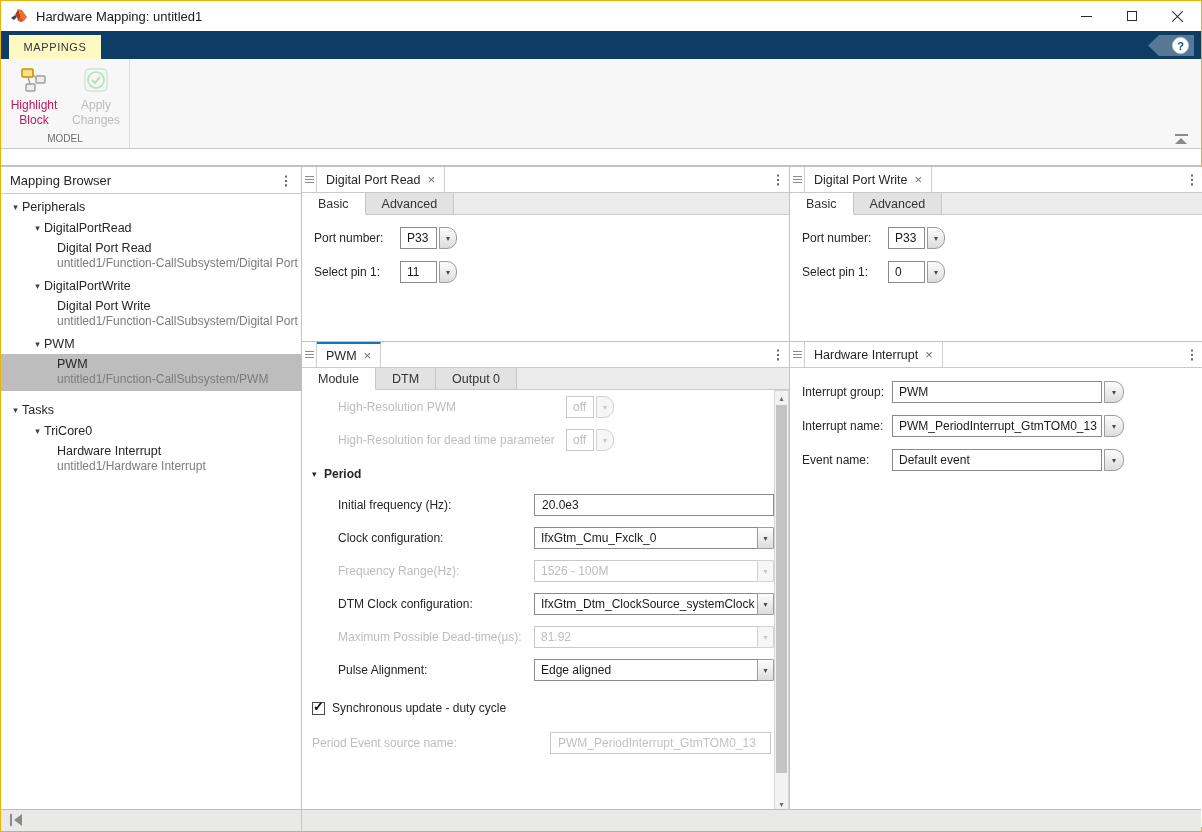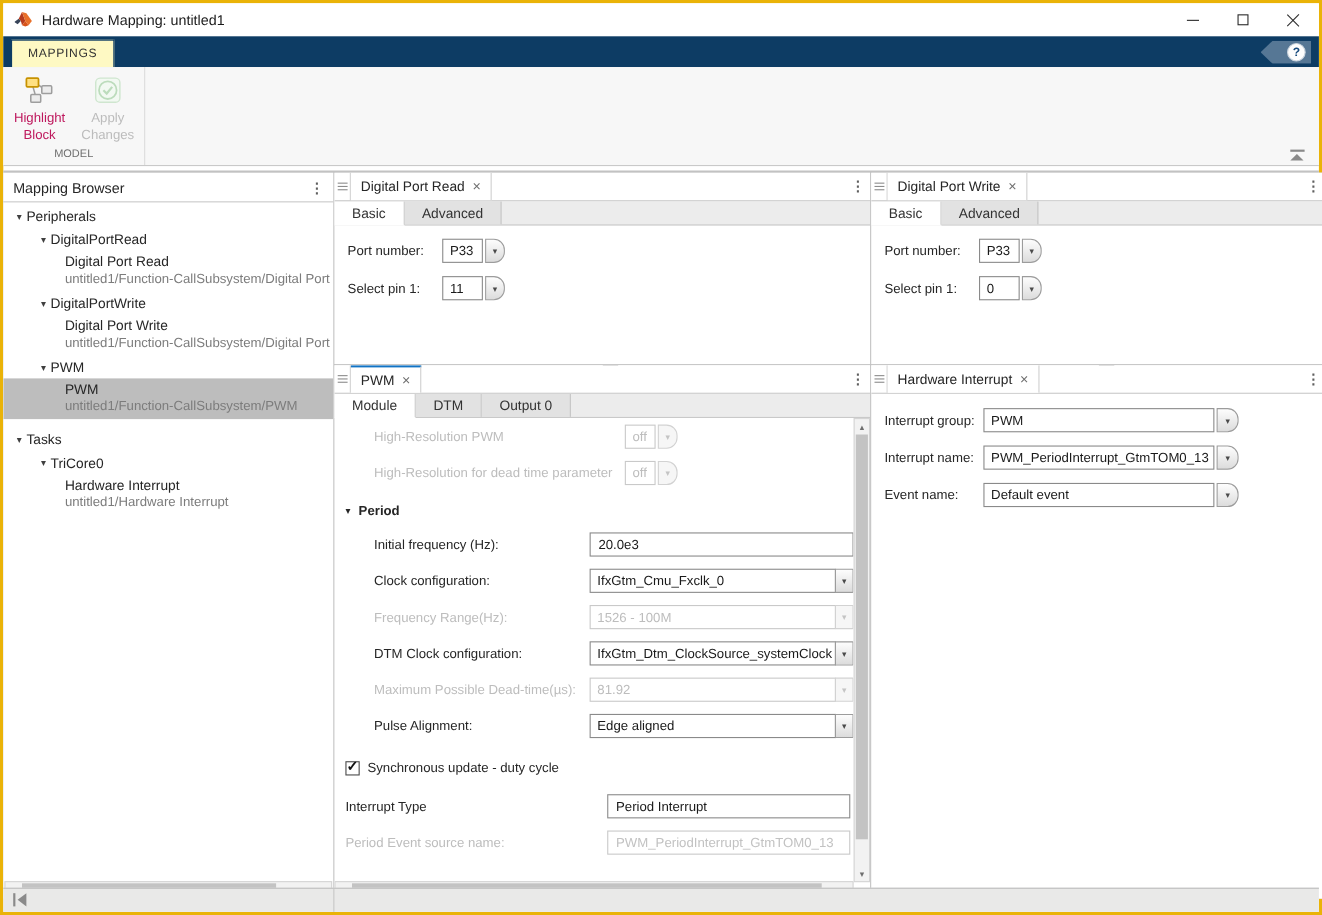--- a/index.html
+++ b/index.html
@@ -1,18 +1,18 @@
 <!DOCTYPE html>
 <html><head>
 <meta charset="utf-8">
 <style>
   * { margin:0; padding:0; box-sizing:border-box; }
   html,body { width:1202px; height:832px; overflow:hidden; background:#fff;
     font-family:"Liberation Sans", sans-serif; -webkit-font-smoothing:antialiased; }
-  .window { position:relative; width:1202px; height:832px; border:3px solid #eab308; background:#fff; }
+  .window { position:relative; width:1202px; height:832px; border:1px solid #eab308; background:#fff; }
 
   
   .titlebar { position:absolute; left:0; top:0; right:0; height:30px; background:#fff;
     display:flex; align-items:center; padding-left:10px; }
   .titlebar .ttl { font-size:13px; color:#1a1a1a; margin-left:8px; }
   .wctrls { position:absolute; right:0; top:0; height:30px; display:flex; }
   .wbtn { width:46px; height:30px; display:flex; align-items:center; justify-content:center; }
   .min-glyph { width:11px; height:1px; background:#2b2b2b; }
   .max-glyph { width:10px; height:10px; border:1px solid #2b2b2b; }
   .close-glyph { position:relative; width:12px; height:12px; }
@@ -43,21 +43,21 @@
   .tbtn .tlabel { font-size:12px; color:#be185d; text-align:center; white-space:pre-line; line-height:15px; margin-top:3px; }
   .tbtn.disabled .tlabel { color:#bcbcbc; }
   .glabel { font-size:10px; color:#6e6e6e; text-align:center; padding:3px 0 4px; }
   .ribbon-collapse { position:absolute; right:12px; top:75px; width:16px; display:flex;
     flex-direction:column; align-items:center; }
   .ribbon-collapse .bar { width:13px; height:2px; background:#8a8a8a; margin-bottom:2px; }
   .ribbon-collapse .tri { width:0; height:0; border-left:6px solid transparent;
     border-right:6px solid transparent; border-bottom:6px solid #8a8a8a; }
 
   
-  .main { position:absolute; left:0; top:152px; right:0; height:662px; background:#c2c2c2; }
+  .main { position:absolute; left:0; top:164px; right:0; height:662px; background:#c2c2c2; }
   .col { position:absolute; top:2px; bottom:0; background:#fff; }
   .col-left  { left:0;   width:300px; }
   .col-mid   { left:301px; width:487px; background:#c2c2c2; }
   .col-right { left:789px; width:413px; background:#c2c2c2; }
   .panel { position:absolute; left:0; right:0; background:#fff; overflow:hidden; }
   .p-top { top:0; height:174px; }
   .p-bottom { top:175px; bottom:0; }
   .split-dot { position:absolute; top:-1px; left:50%; width:14px; height:3px; background:#9a9a9a;
     border-radius:2px; }
 
@@ -402,24 +402,20 @@
             </span>
           </div>
 
           <div class="cbrow">
             <span class="checkbox">
               <span class="chk">✓</span>
             </span>
             <label>Synchronous update - duty cycle</label>
           </div>
 
-          <div class="pwm-row">
-            <label class="lab-bot">Interrupt Type</label>
-            <span class="tbox" style="width:221px;">Period Interrupt</span>
-          </div>
           <div class="pwm-row dis">
             <label class="lab-bot">Period Event source name:</label>
             <span class="tbox dis" style="width:221px;">PWM_PeriodInterrupt_GtmTOM0_13</span>
           </div>
         </div>
 
         <div class="vscroll" style="top:48px; right:0; bottom:15px;">
           <span class="sarr">▴</span>
           <span class="track">
               <span class="thumb" style="top:0;height:94%;"></span>

